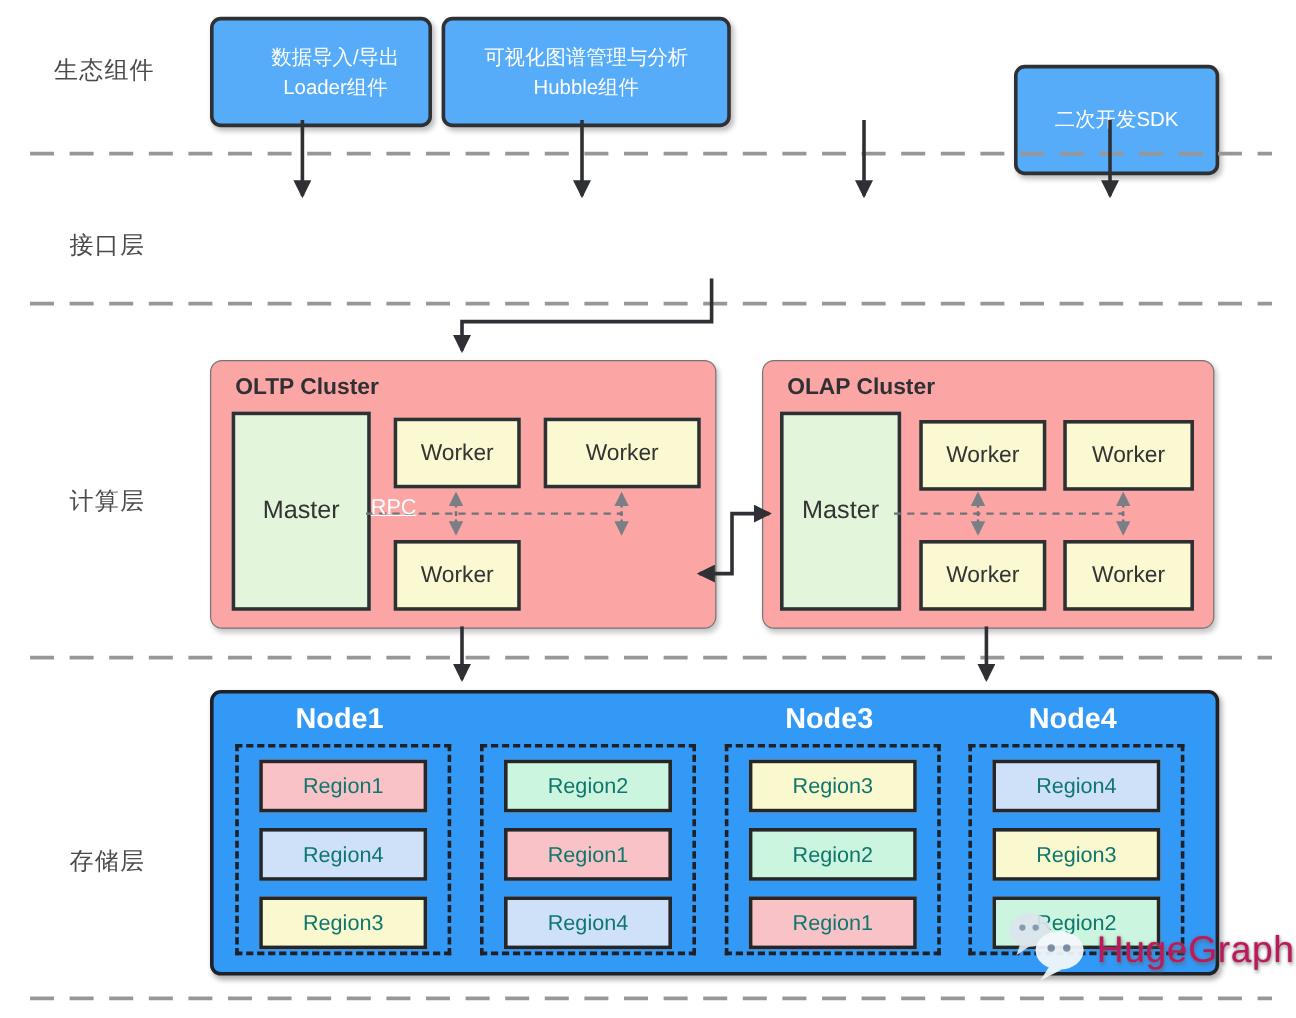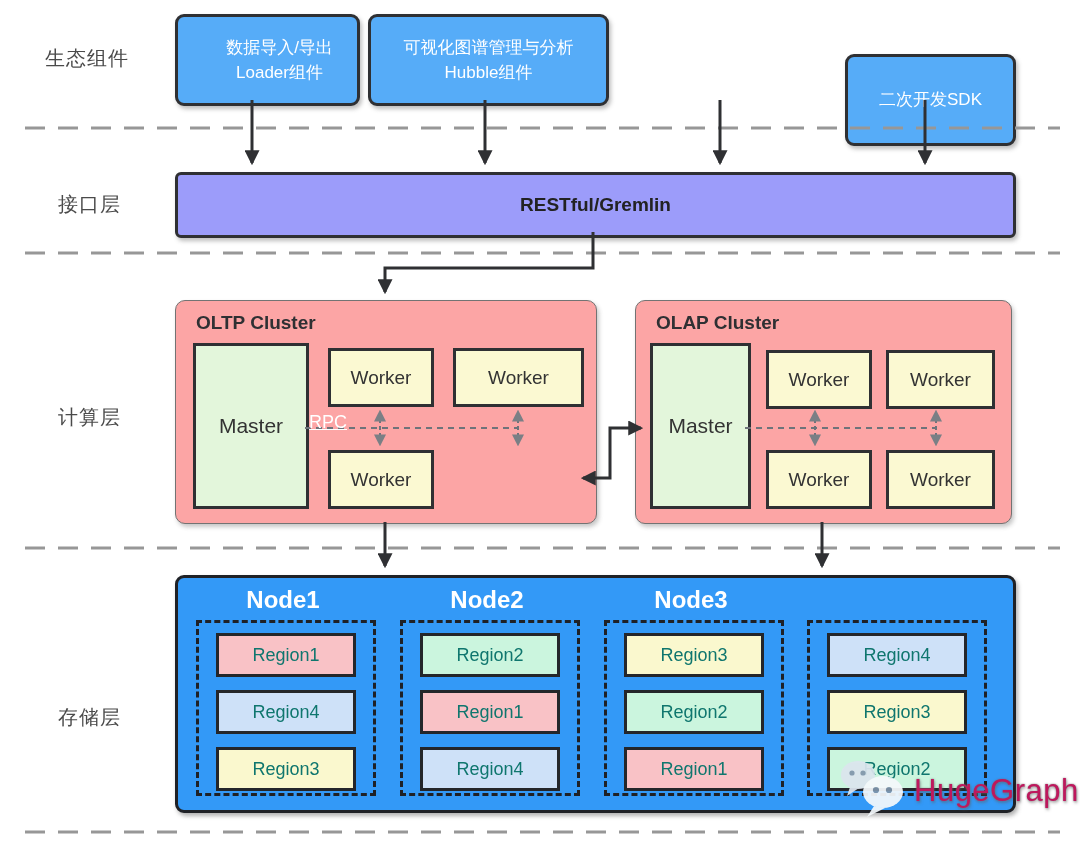--- a/index.html
+++ b/index.html
@@ -119,23 +119,20 @@
   </div>
   <div class="eco-box" style="left:368px;width:235px;">
     <span>可视化图谱管理与分析</span>
     <span>Hubble组件</span>
   </div>
   <div class="eco-box" style="left:845px;width:165px;margin-top:40px;">
     <span>二次开发SDK</span>
     <span></span>
   </div>
 
-  <div class="api-box">
-    <span>RESTful/Gremlin</span>
-  </div>
 
   <div class="cluster" style="left:175px;width:420px;">
     <div class="cluster-title">OLTP Cluster</div>
     <div class="master-box" style="left:17px;top:42px;width:110px;height:160px;">Master</div>
     <div class="worker-box" style="left:152px;top:47px;width:100px;height:53px;">Worker</div>
     <div class="worker-box" style="left:277px;top:47px;width:125px;height:53px;">Worker</div>
     <div class="worker-box" style="left:152px;top:149px;width:100px;height:53px;">Worker</div>
   </div>
   <div class="rpc-label">RPC</div>
 
@@ -144,22 +141,22 @@
     <div class="master-box" style="left:14px;top:42px;width:95px;height:160px;">Master</div>
     <div class="worker-box" style="left:130px;top:49px;width:100px;height:53px;">Worker</div>
     <div class="worker-box" style="left:250px;top:49px;width:103px;height:53px;">Worker</div>
     <div class="worker-box" style="left:130px;top:149px;width:100px;height:53px;">Worker</div>
     <div class="worker-box" style="left:250px;top:149px;width:103px;height:53px;">Worker</div>
   </div>
 
   <div class="storage-box"></div>
 
   <div class="node-label" style="left:196px;">Node1</div>
-  <div class="node-label" style="left:400px;">Node2</div>
   <div class="node-label" style="left:604px;">Node3</div>
+  <div class="node-label" style="left:807px;">Node4</div>
 
   <div class="node-group" style="left:196px;">
     <div class="region-box r1" style="background-color: rgb(249, 194, 198);">Region1</div>
     <div class="region-box r2" style="background-color: rgb(206, 225, 248);">Region4</div>
     <div class="region-box r3" style="background-color: rgb(250, 248, 206);">Region3</div>
   </div>
   <div class="node-group" style="left:400px;">
     <div class="region-box r1" style="background-color: rgb(203, 245, 222);">Region2</div>
     <div class="region-box r2" style="background-color: rgb(249, 194, 198);">Region1</div>
     <div class="region-box r3" style="background-color: rgb(206, 225, 248);">Region4</div>

